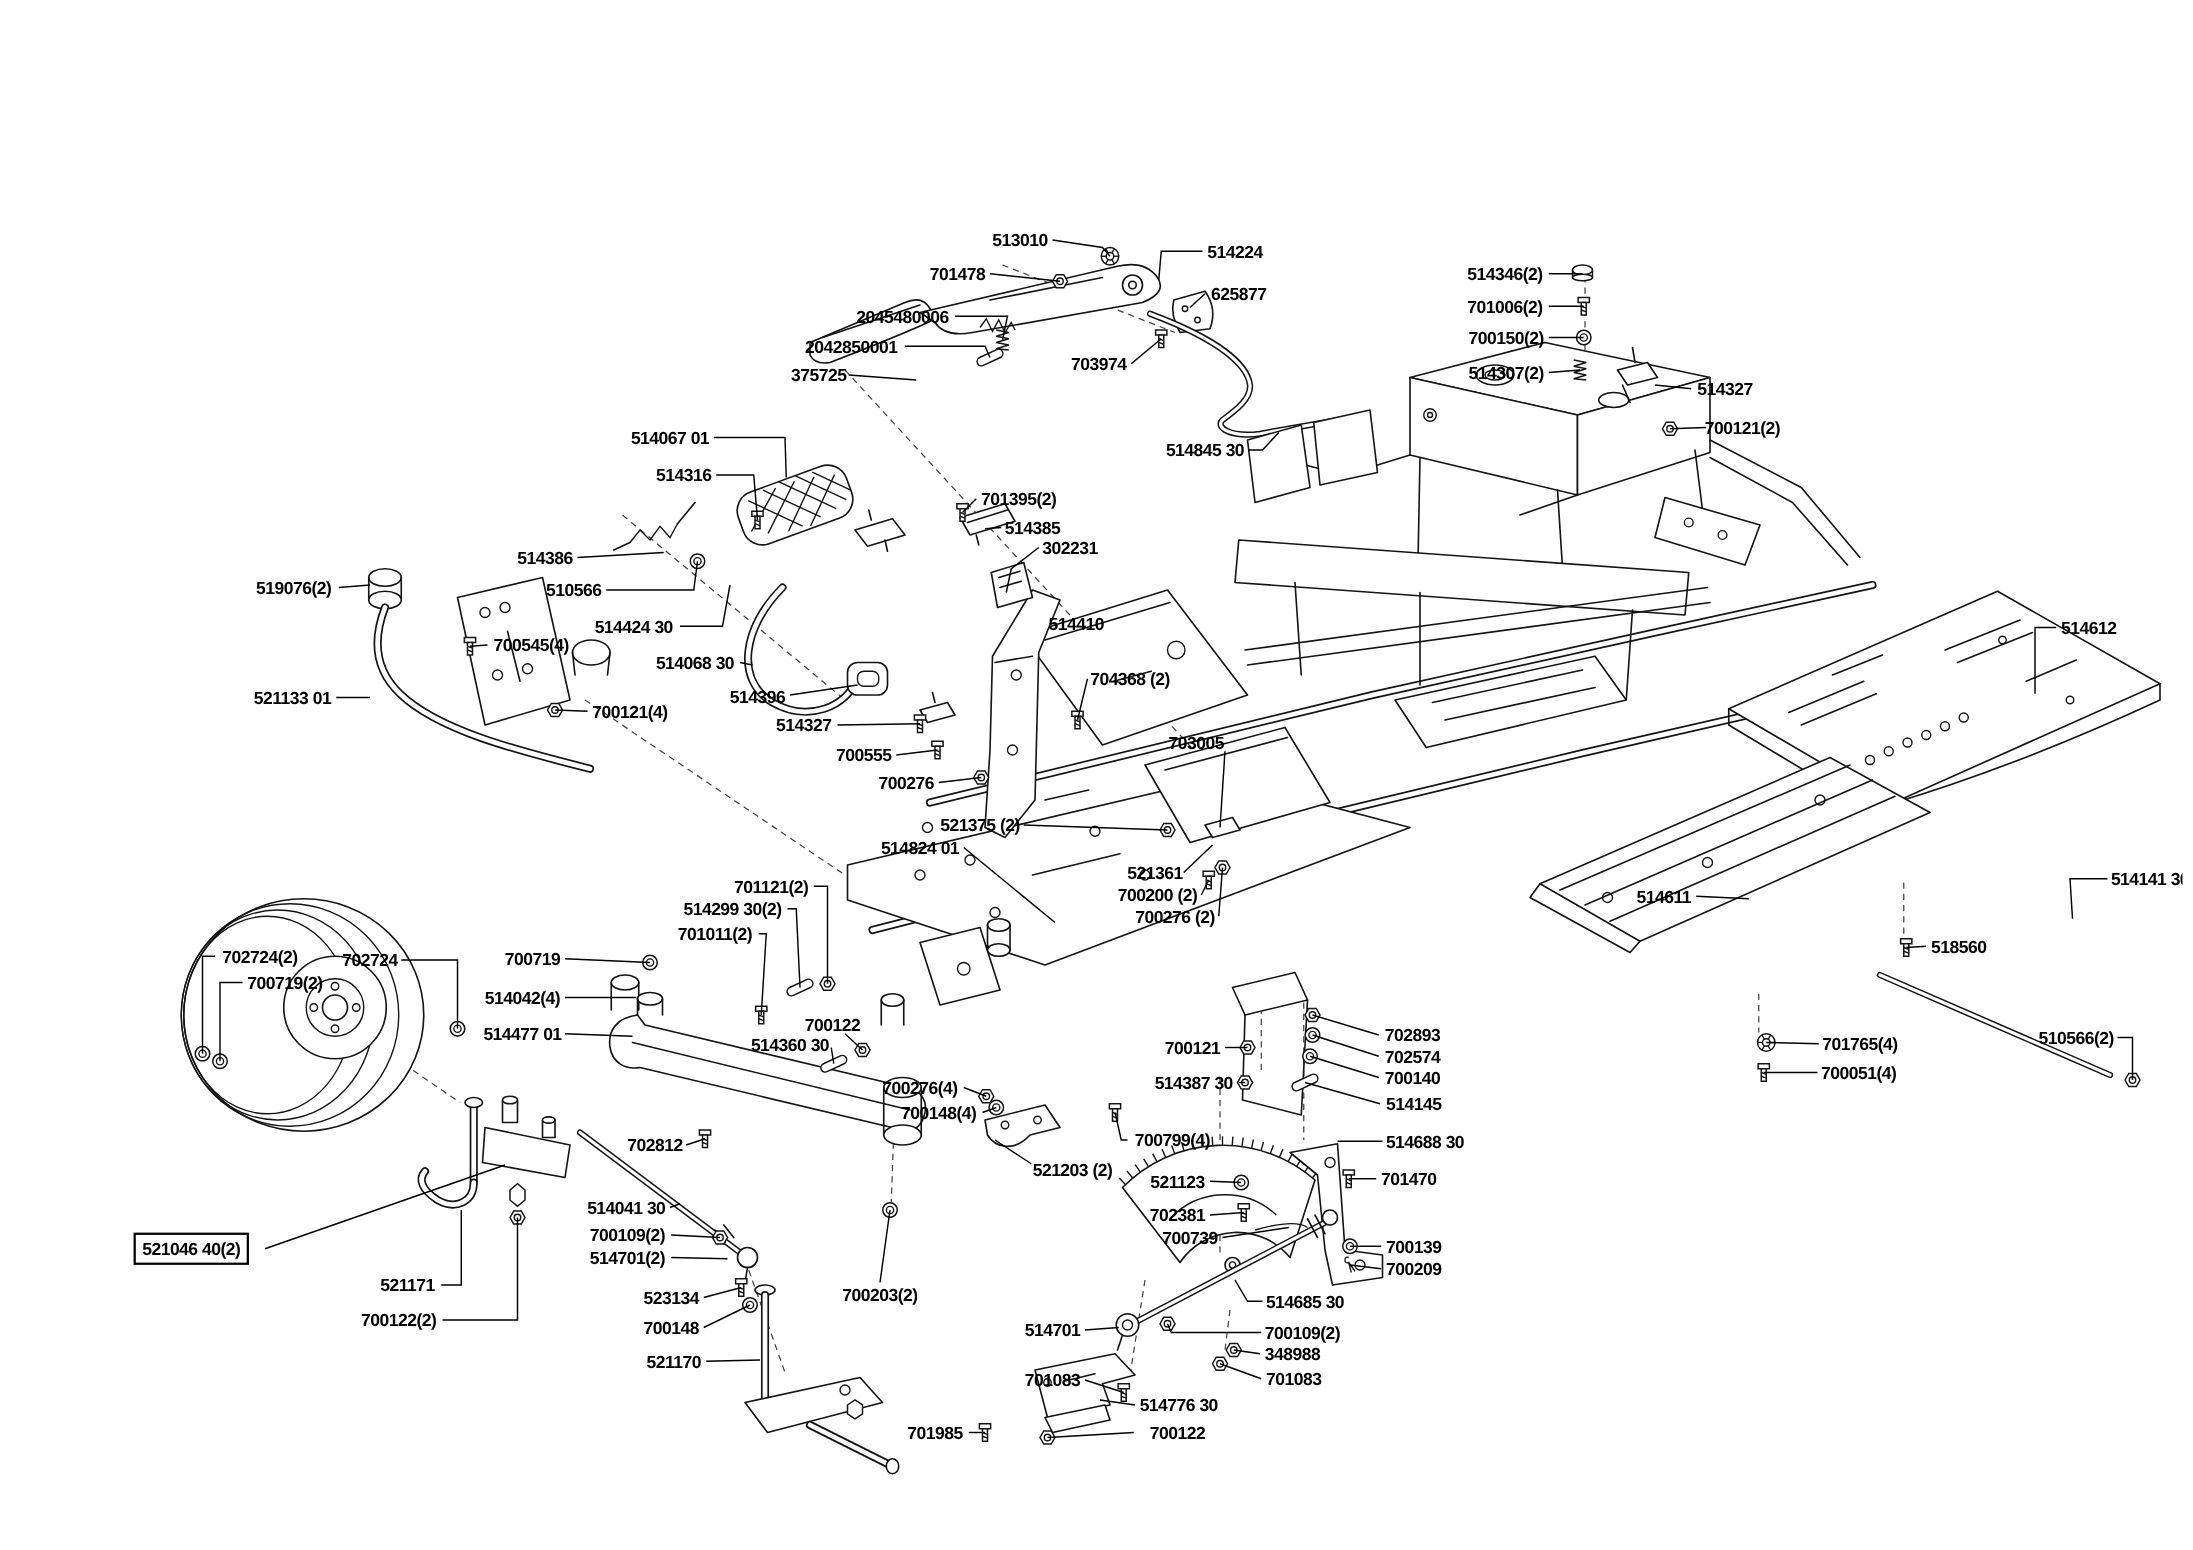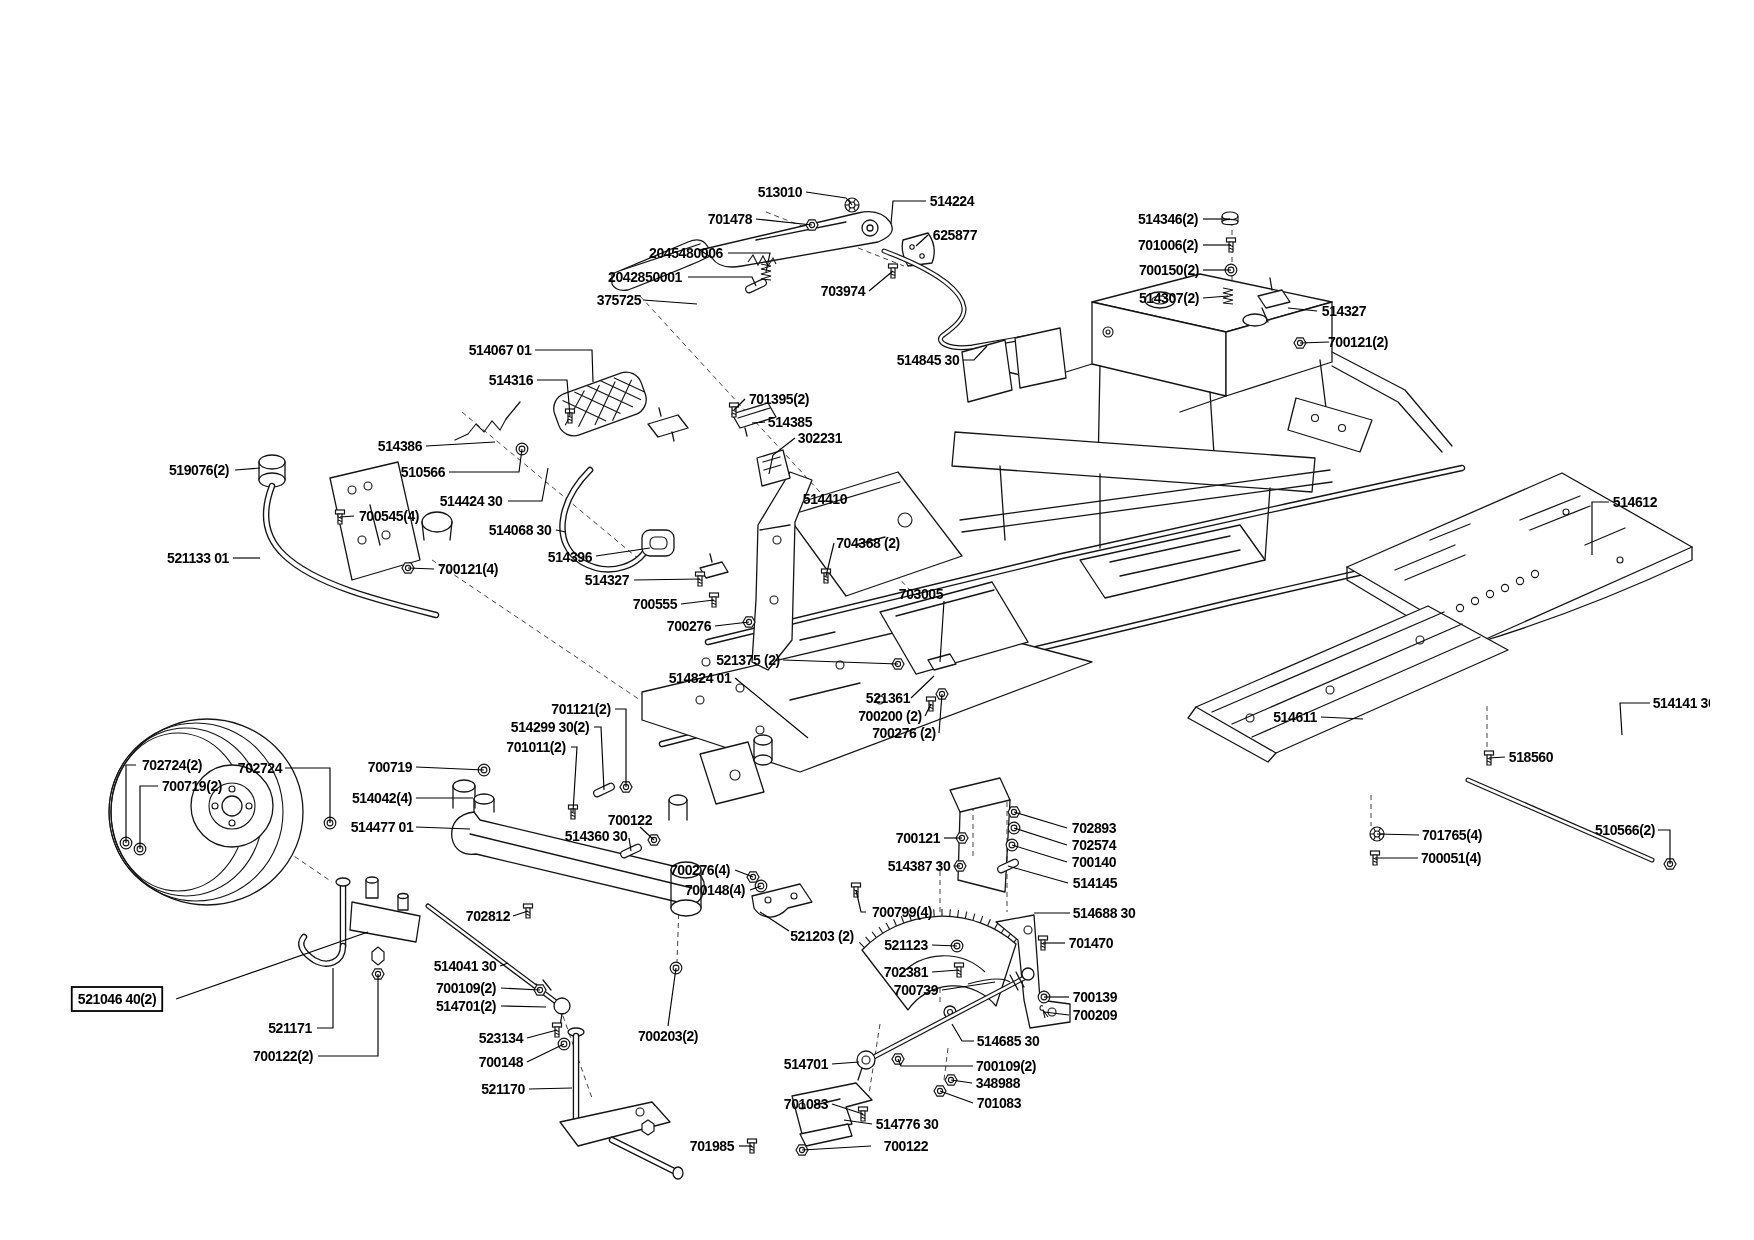--- a/index.html
+++ b/index.html
@@ -1,16 +1,16 @@
 <!DOCTYPE html>
 <html><head>
 <meta charset="utf-8">
 <style>
   html,body{margin:0;padding:0;background:#ffffff;}
-  #stage{position:relative;width:1710px;height:1240px;background:#fff;overflow:hidden;}
+  #stage{position:relative;width:1710px;height:1240px;background:#fff;overflow:hidden;padding-left:36px;}
   svg{display:block}
   .ln{fill:none;stroke:#141414;stroke-width:1.3;stroke-linejoin:round;stroke-linecap:round}
   .fw{fill:#ffffff;stroke:#141414;stroke-width:1.3;stroke-linejoin:round}
   .tube{fill:none;stroke:#141414;stroke-width:6.5;stroke-linecap:round}
   .tubew{fill:none;stroke:#ffffff;stroke-width:3.8;stroke-linecap:round}
   .tn{fill:none;stroke:#141414;stroke-width:5;stroke-linecap:round}
   .tnw{fill:none;stroke:#ffffff;stroke-width:2.6;stroke-linecap:round}
   .dash{fill:none;stroke:#444;stroke-width:1;stroke-dasharray:5 4}
   .ld{fill:none;stroke:#000;stroke-width:1.15}
   .lb{font-family:"Liberation Sans",sans-serif;font-weight:bold;font-size:14px;letter-spacing:-0.4px;text-anchor:middle;fill:#000}

